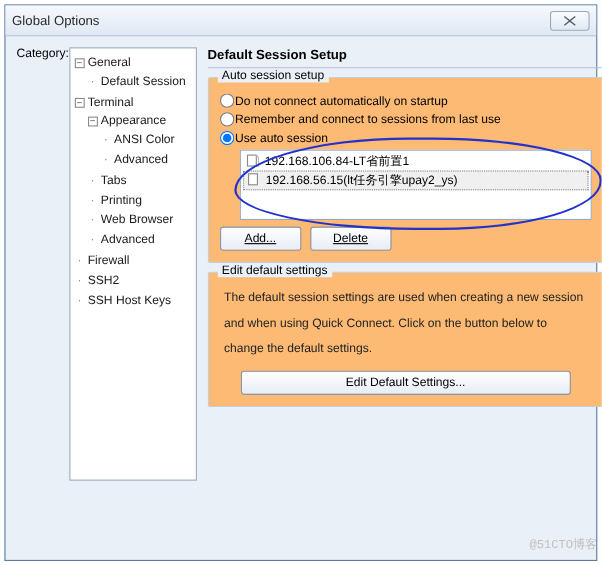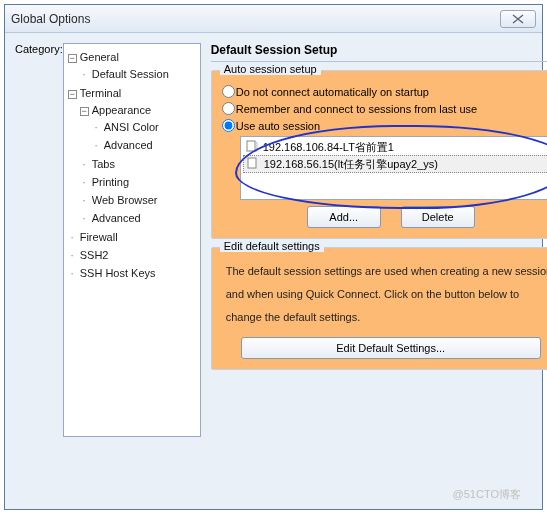--- a/index.html
+++ b/index.html
@@ -5,44 +5,44 @@
   * { box-sizing: border-box; font-family: "Segoe UI", Tahoma, Arial, sans-serif; font-size: 11px; }
   body { margin: 0; background: #fff; padding: 4px; }
   .window { width: 539px; height: 506px; border: 1px solid #5a7aa0; background: #eaf0f7; display: flex; flex-direction: column; }
   .titlebar { height: 28px; background: linear-gradient(#f6f9fd,#dfe8f4); display: flex; align-items: center; padding: 0 6px; border-bottom: 1px solid #b8c8dc; }
   .titlebar .title { flex: 1; font-size: 12px; color: #2a2a2a; }
   .titlebar .closebox { width: 36px; height: 18px; border: 1px solid #9aa8bf; border-radius: 3px; display: flex; align-items: center; justify-content: center; background: linear-gradient(#fafcff,#e2e9f4); }
   .closebox svg { width: 14px; height: 10px; }
   .body { flex: 1; padding: 10px 10px 0 10px; display: flex; }
   .cat-label { font-size: 11px; margin-bottom: 4px; }
   .panes { flex: 1; display: flex; gap: 10px; }
-  .tree { width: 138px; height: 394px; border: 1px solid #9aa8bf; background: #fff; padding: 4px 2px; overflow: hidden; }
+  .tree { width: 116px; height: 394px; border: 1px solid #9aa8bf; background: #fff; padding: 4px 2px; overflow: hidden; }
   .tree ul { list-style: none; margin: 0; padding-left: 12px; }
   .tree > ul { padding-left: 2px; }
   .tree li { white-space: nowrap; line-height: 16px; color: #1a1a1a; padding: 1px 0; }
   .tree .tog { display: inline-block; width: 9px; height: 9px; border: 1px solid #8a8a8a; margin-right: 3px; text-align: center; line-height: 7px; font-size: 9px; color: #555; background: #fff; vertical-align: middle; }
   .tree .dot { display:inline-block; width:9px; margin-right:3px; text-align:center; color:#888; }
   .right { flex: 1; display: flex; flex-direction: column; }
   .right-title { font-weight: bold; font-size: 12px; }
   .hr { height: 1px; background: #b8c4d6; margin: 4px 0 8px 0; }
   .group { border: 1px solid #c6d0dd; border-radius: 2px; padding: 10px 10px 10px 10px; margin-bottom: 8px; position: relative; background: #fdba74; }
   .group .legend { position: absolute; top: -8px; left: 8px; background: #eaf0f7; padding: 0 4px; }
   .radio-row { display: flex; align-items: center; gap: 1px; margin: 4px 0; }
   .radio-row input[type=radio]{ margin:0; }
   .listbox { border: 1px solid #9aa8bf; background: #fff; width: 320px; height: 64px; margin: 4px 0 6px 18px; padding: 2px; position: relative; }
   .annot { position:absolute; inset:-12px -10px -10px -6px; border:2.5px solid #2233cc; border-radius: 50% 48% 46% 52% / 60% 48% 55% 45%; pointer-events:none; }
   .listrow { display: flex; align-items: flex-start; gap: 4px; padding: 0 2px; line-height: 16px; }
   .listrow.sel { background: #f0f0f0; border: 1px dotted #888; }
   .fileicon { width: 14px; height: 14px; }
-  .btnrow { display: flex; gap: 20px; justify-content: center; margin-top: 4px; }
+  .btnrow { display: flex; gap: 8px; margin-top: 4px; text-decoration: underline; }
   button.win { min-width: 74px; height: 22px; border: 1px solid #8a98ad; border-radius: 3px; background: linear-gradient(#fefefe,#e7edf6); padding: 0 12px; }
   button.win.wide { min-width: 300px; display:block; margin: 0 auto; }
   .helptext { margin: 2px 4px 8px 4px; line-height: 23px; color: #222; }
   .footer { display: flex; justify-content: flex-end; gap: 8px; padding: 10px; border-top: 0; }
-  .watermark { position: absolute; right: 22px; bottom: 8px; font-size: 11px; color: #c0c0c0; pointer-events:none;}
+  .watermark { position: absolute; right: 0; bottom: 8px; font-size: 11px; color: #c0c0c0; pointer-events:none;font-family:Liberation Mono, monospace;}
   .wrap { position: relative; }
 </style>
 </head>
 <body>
 <div class="wrap">
 
 <div class="window">
   <div class="titlebar">
     <span class="title">Global Options</span>
     <div class="closebox">

